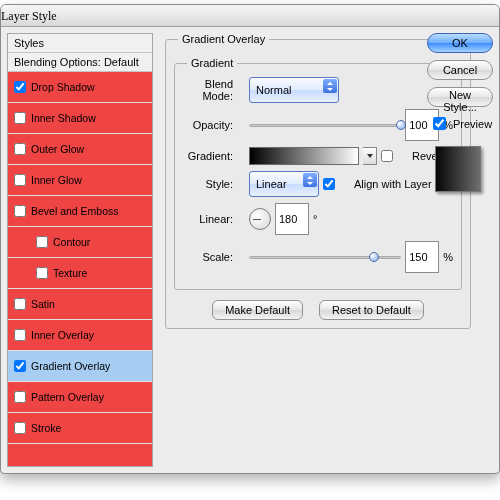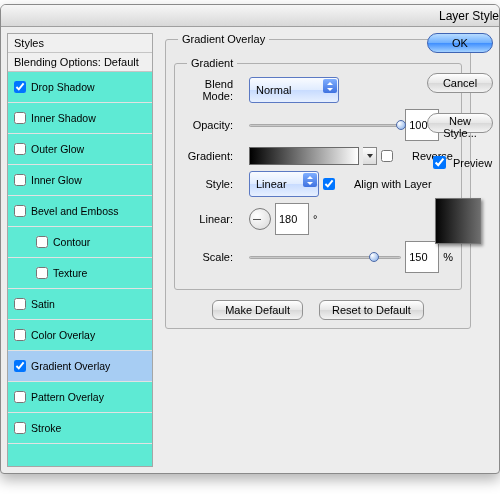--- a/index.html
+++ b/index.html
@@ -18,36 +18,37 @@
     border: 1px solid #8a8a8a;
     border-radius: 6px 6px 4px 4px;
     box-shadow: 0 6px 14px rgba(0,0,0,0.3);
     margin: 4px auto 0 auto;
     overflow: hidden;
   }
   .titlebar {
     height: 22px;
     background: linear-gradient(#f7f7f7, #d8d8d8);
     border-bottom: 1px solid #9f9f9f;
-    text-align: right;
+    text-align: left;
     line-height: 22px;
     font-size: 12px;
     font-weight: 500;
+    font-family: Liberation Serif, serif;
   }
   .body {
     position: absolute;
     top: 28px; left: 6px; right: 6px; bottom: 6px;
   }
   .sidebar {
     position: absolute;
     left: 0; top: 0;
     width: 146px;
     height: 100%;
     border: 1px solid #a6a6a6;
-    background: #5eead4;
+    background: #ef4444;
     border-radius: 0;
   }
   .sidebar .head {
     background: #f0f0f0;
     border-bottom: 1px solid #c5c5c5;
     padding: 3px 6px;
     font-size: 11px;
   }
   .sidebar .row {
     border-bottom: 1px solid #e2e2e2;
@@ -235,21 +236,21 @@
     border: 1px solid #929292;
     border-radius: 6px;
     background: linear-gradient(#ffffff, #e6e6e6 50%, #d8d8d8 51%, #f3f3f3);
     cursor: default;
   }
 
   .rightcol {
     position: absolute;
     right: 0; top: 0;
     width: 66px;
-    display: flex; flex-direction: column; gap: 20px;
+    display: flex; flex-direction: column; gap: 7px;
   }
   button.aquabtn {
     width: 66px; height: 20px;
     font-size: 11px;
     border: 1px solid #3f64b3;
     border-radius: 10px;
     background: linear-gradient(#cfe4ff, #9cc3ff 49%, #75abff 50%, #c3deff);
     cursor: default;
   }
   button.aquabtn.default {
@@ -315,21 +316,21 @@
       <div class="row indent">
         <input type="checkbox" style="">
         <label>Texture</label>
       </div>
       <div class="row">
         <input type="checkbox" style="">
         <label>Satin</label>
       </div>
       <div class="row">
         <input type="checkbox" style="">
-        <label>Color Overlay</label>
+        <label>Inner Overlay</label>
       </div>
       <div class="row selected">
         <input type="checkbox" checked="" style="">
         <label>Gradient Overlay</label>
       </div>
       <div class="row">
         <input type="checkbox" style="">
         <label>Pattern Overlay</label>
       </div>
       <div class="row">

